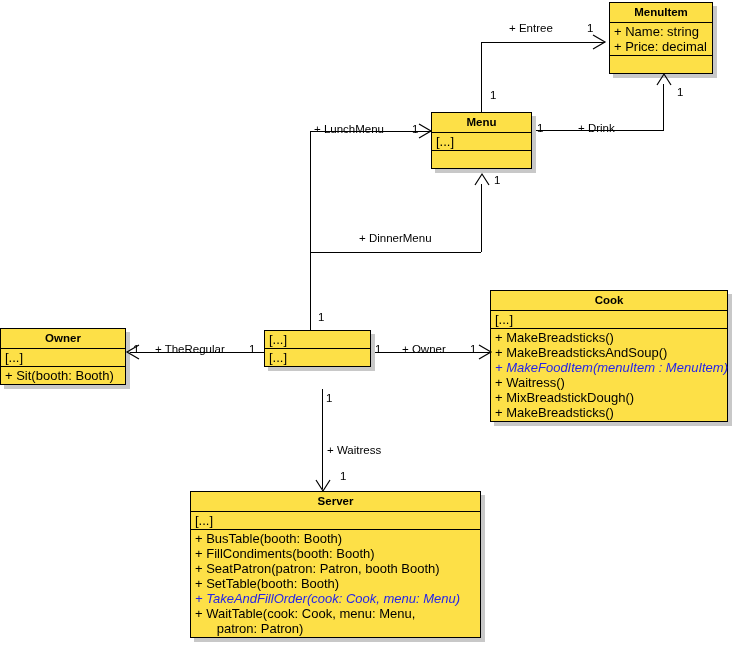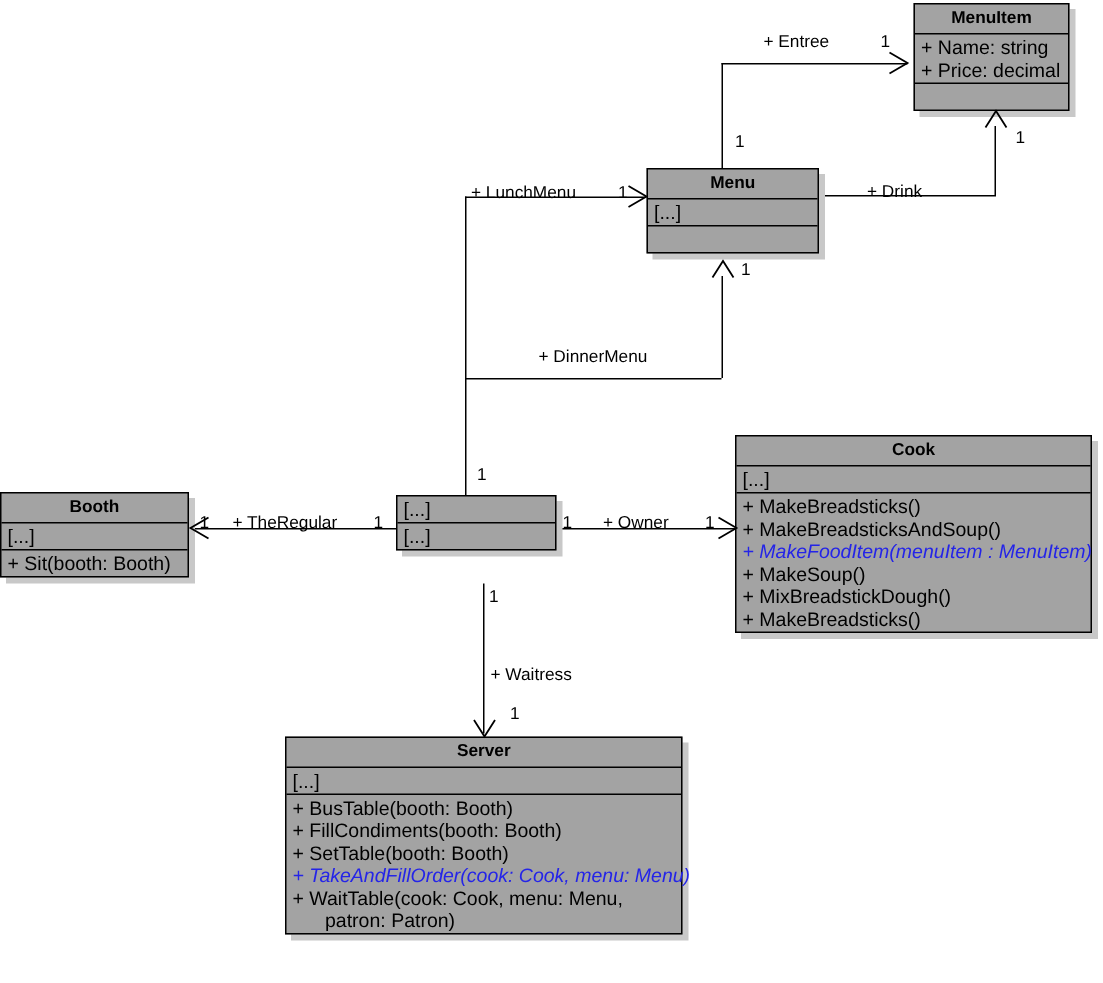--- a/index.html
+++ b/index.html
@@ -14,21 +14,21 @@
     position: relative;
     width: 735px;
     height: 655px;
     background: #ffffff;
     overflow: hidden;
   }
 
   
   .uml-class {
     position: absolute;
-    background: #a3a3a3;
+    background: #fde047;
     border: 1px solid #000000;
     box-shadow: 4px 4px 0 0 #c8c8c8;
     box-sizing: border-box;
     z-index: 5;
   }
   .uml-title {
     text-align: center;
     font-weight: bold;
     font-size: 11.5px;
     color: #000000;
@@ -176,72 +176,73 @@
     <div class="uml-title">MenuItem</div>
     <div class="uml-compartment">
       <div class="uml-member">+ Name: string</div>
       <div class="uml-member">+ Price: decimal</div>
     </div>
     <div class="uml-compartment last">
       <div class="uml-empty"></div>
     </div>
   </div>
 
-  <div class="uml-class" style="left:431px; top:112px; width:115px;">
+  <div class="uml-class" style="left:431px; top:112px; width:101px;">
     <div class="uml-title">Menu</div>
     <div class="uml-compartment">
       <div class="uml-member">[...]</div>
     </div>
     <div class="uml-compartment last">
       <div class="uml-empty"></div>
     </div>
   </div>
 
   <div class="uml-class" style="left:490px; top:290px; width:238px;">
     <div class="uml-title">Cook</div>
     <div class="uml-compartment">
       <div class="uml-member">[...]</div>
     </div>
     <div class="uml-compartment last">
       <div class="uml-member">+ MakeBreadsticks()</div>
       <div class="uml-member">+ MakeBreadsticksAndSoup()</div>
       <div class="uml-member abstract">+ MakeFoodItem(menuItem : MenuItem)</div>
-      <div class="uml-member">+ MakeSoup()</div>
+      <div class="uml-member">+ Waitress()</div>
       <div class="uml-member">+ MixBreadstickDough()</div>
       <div class="uml-member">+ MakeBreadsticks()</div>
     </div>
   </div>
 
   <div class="uml-class" style="left:0px; top:328px; width:126px;">
-    <div class="uml-title">Booth</div>
+    <div class="uml-title">Owner</div>
     <div class="uml-compartment">
       <div class="uml-member">[...]</div>
     </div>
     <div class="uml-compartment last">
       <div class="uml-member">+ Sit(booth: Booth)</div>
     </div>
   </div>
 
   <div class="uml-class" style="left:264px; top:330px; width:107px;">
     <div class="uml-compartment">
       <div class="uml-member">[...]</div>
     </div>
     <div class="uml-compartment last">
       <div class="uml-member">[...]</div>
     </div>
   </div>
 
-  <div class="uml-class" style="left:190px; top:491px; width:265px;">
+  <div class="uml-class" style="left:190px; top:491px; width:291px;">
     <div class="uml-title">Server</div>
     <div class="uml-compartment">
       <div class="uml-member">[...]</div>
     </div>
     <div class="uml-compartment last">
       <div class="uml-member">+ BusTable(booth: Booth)</div>
       <div class="uml-member">+ FillCondiments(booth: Booth)</div>
+      <div class="uml-member">+ SeatPatron(patron: Patron, booth Booth)</div>
       <div class="uml-member">+ SetTable(booth: Booth)</div>
       <div class="uml-member abstract">+ TakeAndFillOrder(cook: Cook, menu: Menu)</div>
       <div class="uml-member">+ WaitTable(cook: Cook, menu: Menu,</div>
       <div class="uml-member">      patron: Patron)</div>
     </div>
   </div>
 
 </div>
 
 </body></html>

